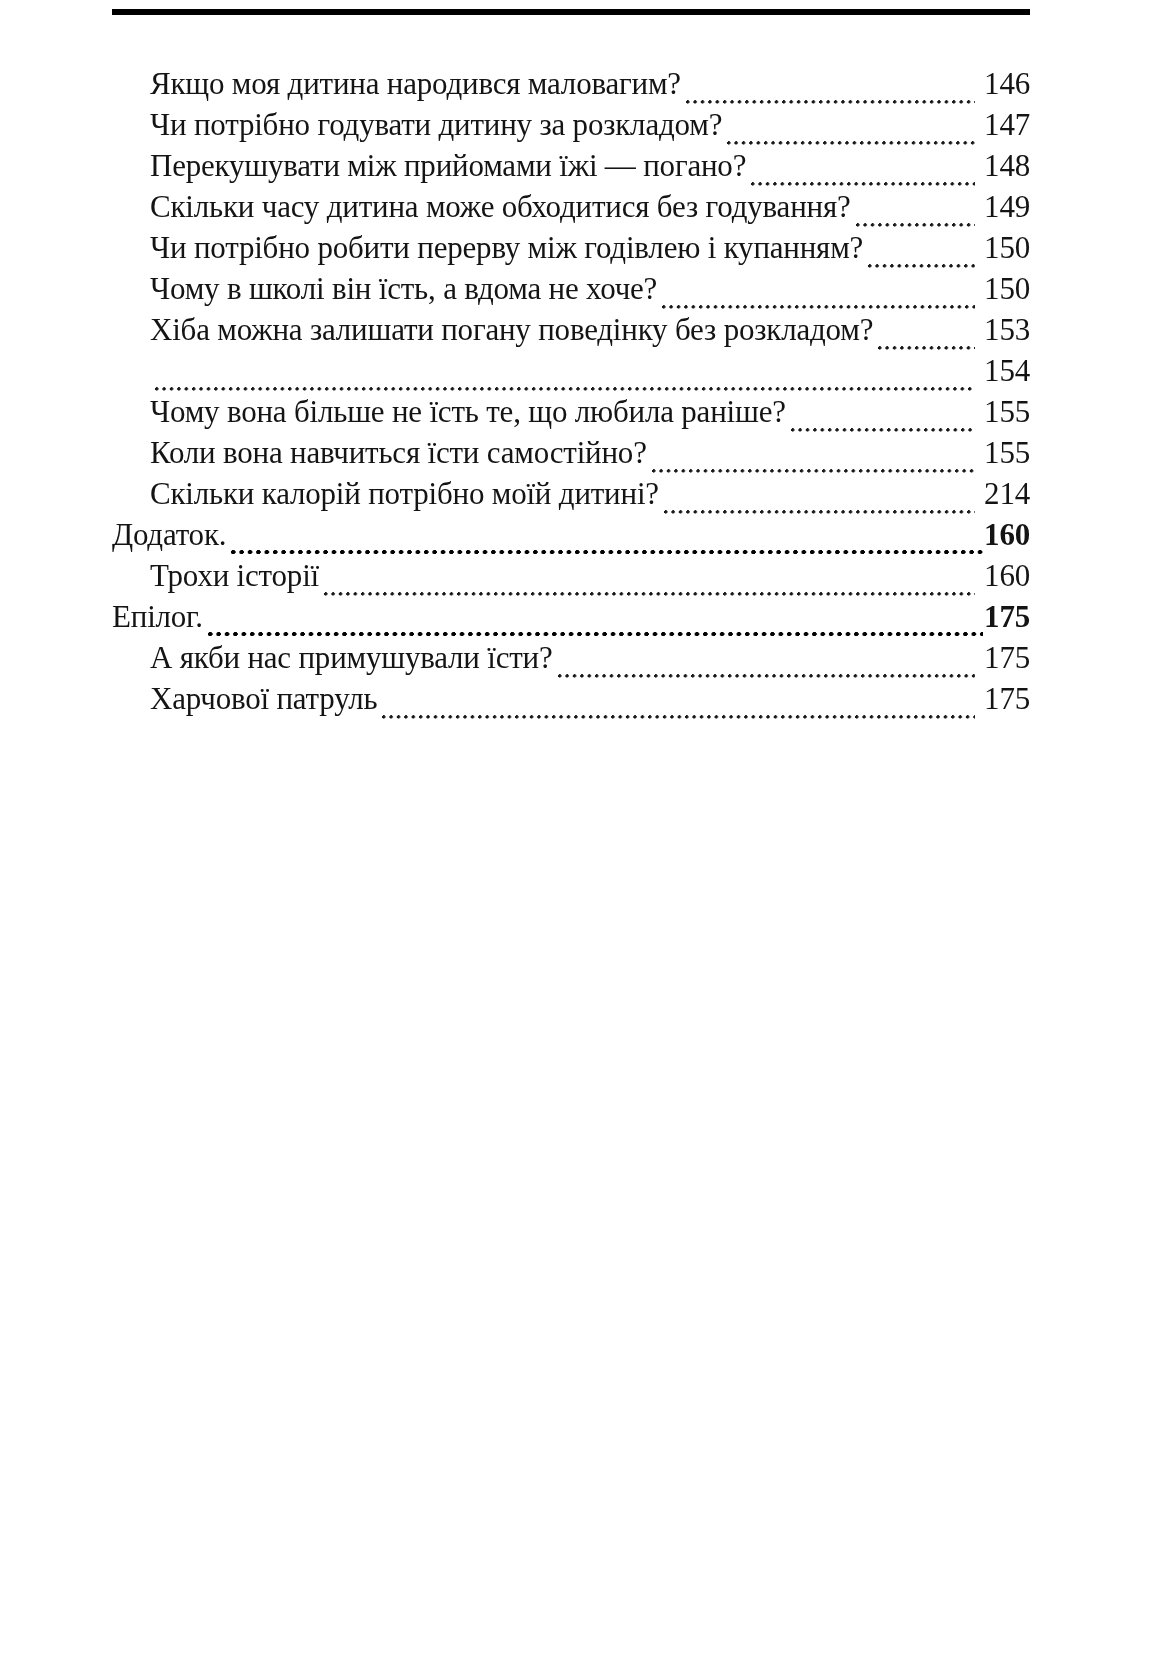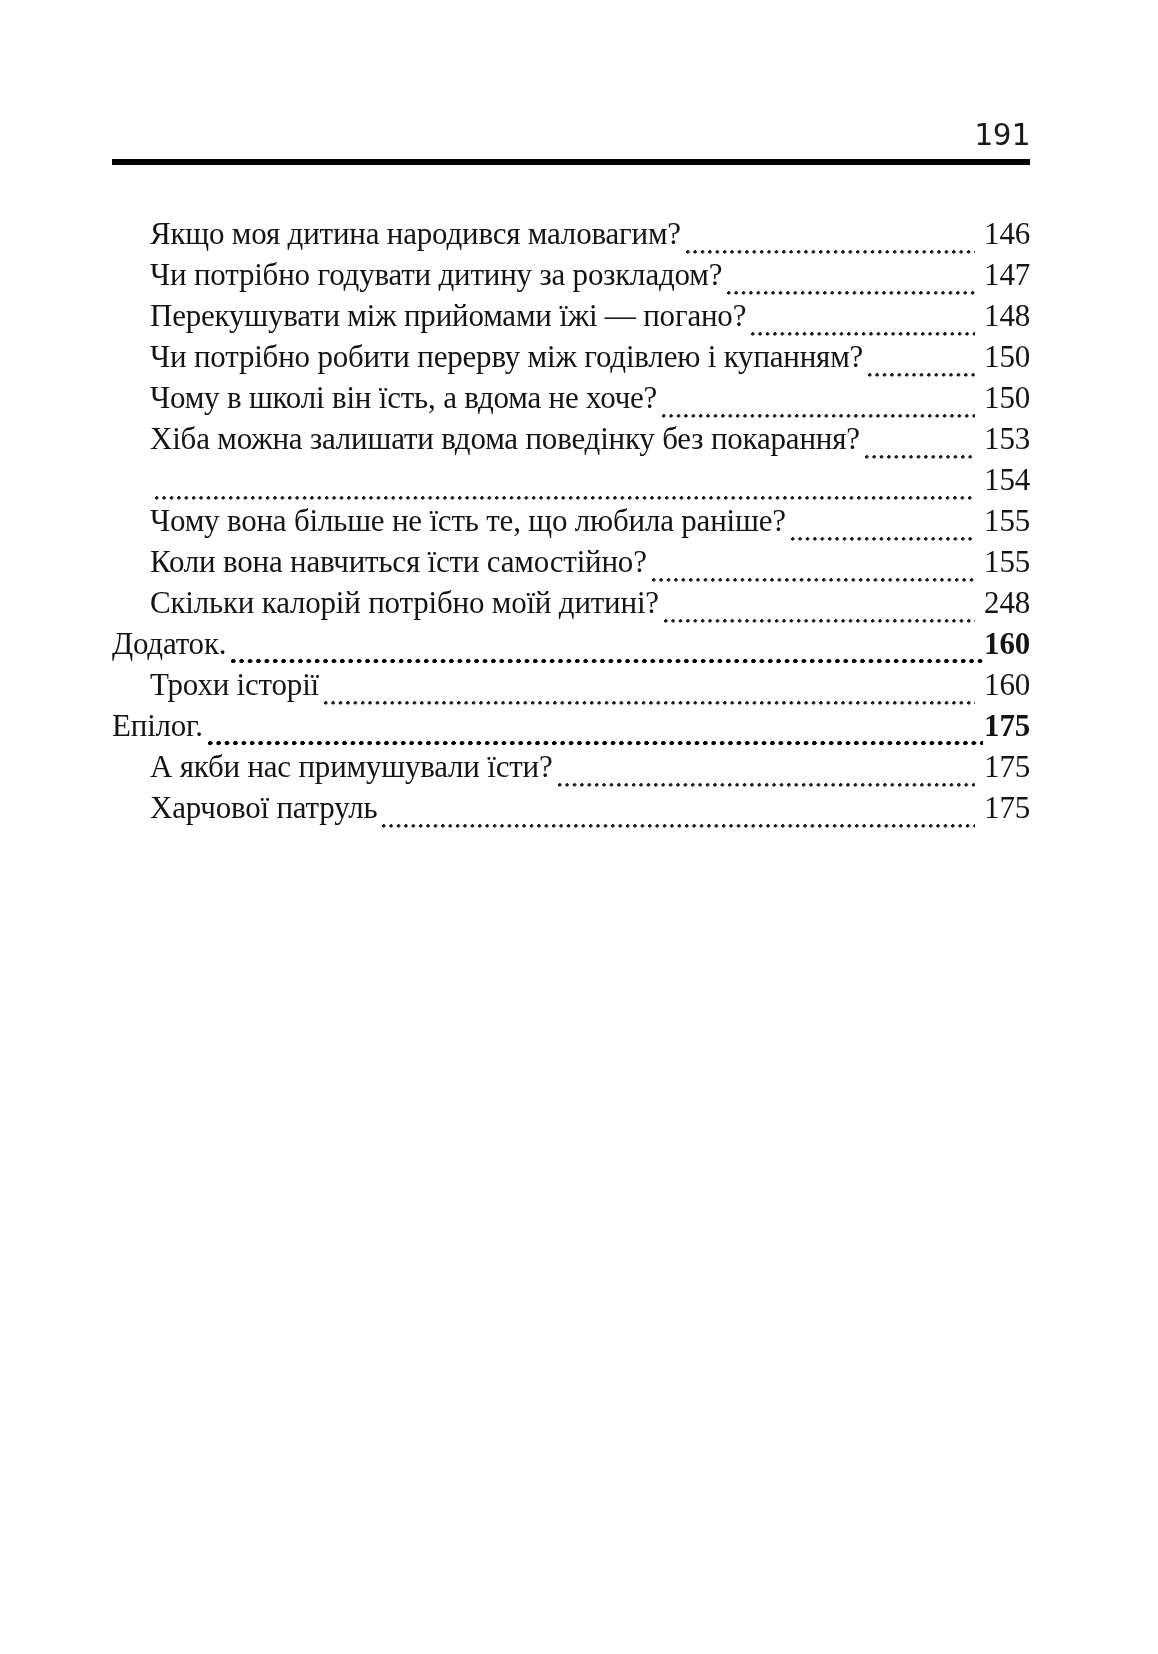--- a/index.html
+++ b/index.html
@@ -74,23 +74,20 @@
   }
   .b-trail .toc-page {
     font-weight: bold;
   }
 </style>
 </head>
 <body>
 
 <div class="page">
 
-  <div class="header">
-    <span>191</span>
-  </div>
 
   <div class="rule"></div>
 
   <div class="toc">
 
     <div class="toc-row indent">
       <span class="toc-label">Якщо моя дитина народився маловагим?</span>
       <span class="dots"></span>
       <span class="toc-page">146</span>
     </div>
@@ -100,35 +97,40 @@
       <span class="dots"></span>
       <span class="toc-page">147</span>
     </div>
 
     <div class="toc-row indent">
       <span class="toc-label">Перекушувати між прийомами їжі — погано?</span>
       <span class="dots"></span>
       <span class="toc-page">148</span>
     </div>
 
+    <div class="toc-row indent">
+      <span class="toc-label">Скільки часу дитина може обходитися без годування?</span>
+      <span class="dots"></span>
+      <span class="toc-page">149</span>
+    </div>
 
     <div class="toc-row indent">
       <span class="toc-label">Чи потрібно робити перерву між годівлею і купанням?</span>
       <span class="dots"></span>
       <span class="toc-page">150</span>
     </div>
 
     <div class="toc-row indent">
       <span class="toc-label">Чому в школі він їсть, а вдома не хоче?</span>
       <span class="dots"></span>
       <span class="toc-page">150</span>
     </div>
 
     <div class="toc-row indent">
-      <span class="toc-label">Хіба можна залишати вдома поведінку без покарання?</span>
+      <span class="toc-label">Хіба можна залишати погану поведінку без розкладом?</span>
       <span class="dots"></span>
       <span class="toc-page">153</span>
     </div>
 
     <div class="toc-row indent">
       <span class="dots"></span>
       <span class="toc-page">154</span>
     </div>
 
     <div class="toc-row indent">
@@ -139,21 +141,21 @@
 
     <div class="toc-row indent">
       <span class="toc-label">Коли вона навчиться їсти самостійно?</span>
       <span class="dots"></span>
       <span class="toc-page">155</span>
     </div>
 
     <div class="toc-row indent">
       <span class="toc-label">Скільки калорій потрібно моїй дитині?</span>
       <span class="dots"></span>
-      <span class="toc-page">248</span>
+      <span class="toc-page">214</span>
     </div>
 
     <div class="toc-row b-label b-trail">
       <span class="toc-label">Додаток.</span>
       <span class="dots"></span>
       <span class="toc-page">160</span>
     </div>
 
     <div class="toc-row indent">
       <span class="toc-label">Трохи історії</span>

